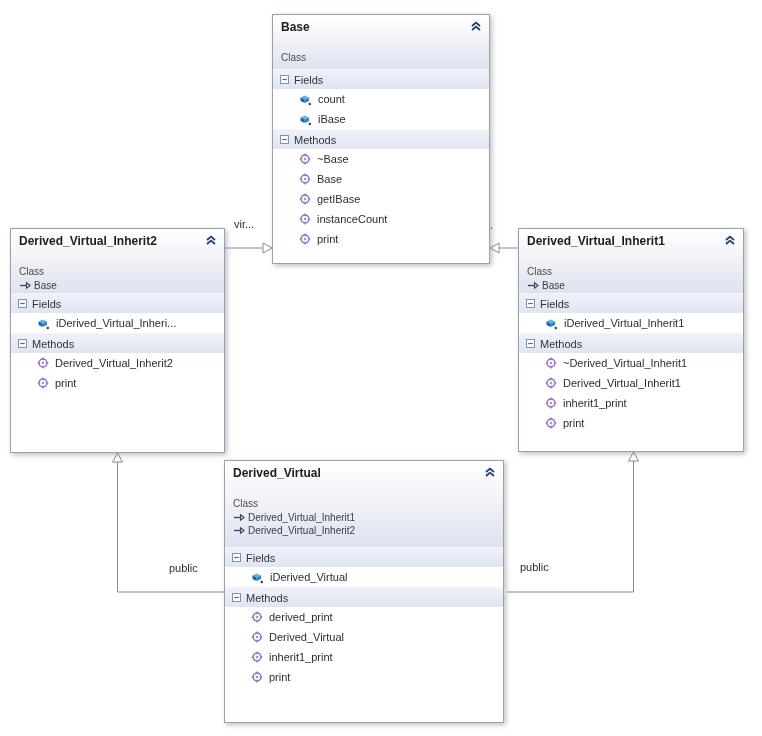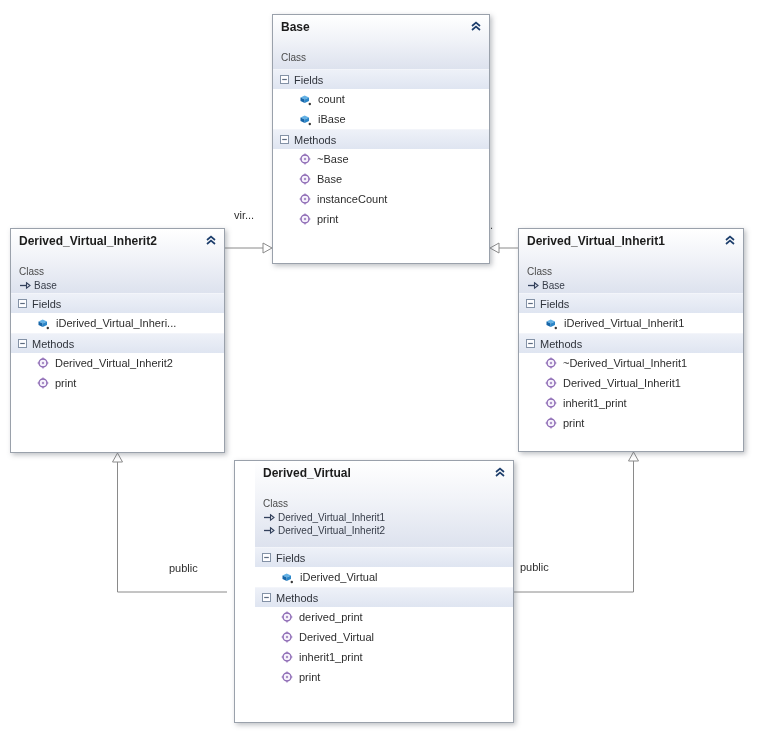--- a/index.html
+++ b/index.html
@@ -69,21 +69,21 @@
     <g stroke="#8a8a8a" stroke-width="1" fill="none">
       <path d="M227,592 L117.5,592 L117.5,462"></path>
       <polygon points="112.5,462 122.5,462 117.5,453" fill="#ffffff"></polygon>
     </g>
     <g stroke="#8a8a8a" stroke-width="1" fill="none">
       <path d="M507,592 L633.5,592 L633.5,461"></path>
       <polygon points="628.5,461 638.5,461 633.5,452" fill="#ffffff"></polygon>
     </g>
   </svg>
 
-  <div class="edge-label" style="left:234px;top:209px;">vir...</div>
+  <div class="edge-label" style="left:234px;top:218px;">vir...</div>
   <div class="edge-label" style="left:476px;top:219px;">vi...</div>
   <div class="edge-label" style="left:169px;top:562px;">public</div>
   <div class="edge-label" style="left:520px;top:561px;">public</div>
 
   <div class="class-box" style="left:272px;top:14px;width:218px;height:250px;">
     <div class="box-header" style="height:54px;">
       <span class="box-title">Base</span>
       <span class="box-stereotype">Class</span>
       <div class="base-refs"></div>
       <svg class="chevron" viewBox="0 0 12 11">
@@ -132,20 +132,28 @@
           </svg>
           <span>~Base</span>
         </div>
         <div class="member-row">
           <svg class="mi" width="12" height="12" viewBox="0 0 12 12">
             <circle cx="6" cy="6" r="4" fill="#f7f3fc" stroke="#8e6bb5" stroke-width="1.4"></circle>
             <path d="M6,0.6 V2.4 M6,9.6 V11.4 M0.6,6 H2.4 M9.6,6 H11.4" stroke="#8e6bb5" stroke-width="1.1"></path>
             <circle cx="6" cy="6" r="1.2" fill="#a98fc7"></circle>
           </svg>
           <span>Base</span>
+        </div>
+        <div class="member-row">
+          <svg class="mi" width="12" height="12" viewBox="0 0 12 12">
+            <circle cx="6" cy="6" r="4" fill="#f7f3fc" stroke="#8e6bb5" stroke-width="1.4"></circle>
+            <path d="M6,0.6 V2.4 M6,9.6 V11.4 M0.6,6 H2.4 M9.6,6 H11.4" stroke="#8e6bb5" stroke-width="1.1"></path>
+            <circle cx="6" cy="6" r="1.2" fill="#a98fc7"></circle>
+          </svg>
+          <span>getIBase</span>
         </div>
         <div class="member-row">
           <svg class="mi" width="12" height="12" viewBox="0 0 12 12">
             <circle cx="6" cy="6" r="4" fill="#f7f3fc" stroke="#8e6bb5" stroke-width="1.4"></circle>
             <path d="M6,0.6 V2.4 M6,9.6 V11.4 M0.6,6 H2.4 M9.6,6 H11.4" stroke="#8e6bb5" stroke-width="1.1"></path>
             <circle cx="6" cy="6" r="1.2" fill="#a98fc7"></circle>
           </svg>
           <span>instanceCount</span>
         </div>
         <div class="member-row">
@@ -290,21 +298,21 @@
           <svg class="mi" width="12" height="12" viewBox="0 0 12 12">
             <circle cx="6" cy="6" r="4" fill="#f7f3fc" stroke="#8e6bb5" stroke-width="1.4"></circle>
             <path d="M6,0.6 V2.4 M6,9.6 V11.4 M0.6,6 H2.4 M9.6,6 H11.4" stroke="#8e6bb5" stroke-width="1.1"></path>
             <circle cx="6" cy="6" r="1.2" fill="#a98fc7"></circle>
           </svg>
           <span>print</span>
         </div>
       </div>
   </div>
 
-  <div class="class-box" style="left:234px;top:460px;width:280px;height:263px;padding-left:20px;">
+  <div class="class-box" style="left:224px;top:460px;width:280px;height:263px;">
     <div class="box-header" style="height:86px;">
       <span class="box-title">Derived_Virtual</span>
       <span class="box-stereotype">Class</span>
       <div class="base-refs">
           <div class="base-ref">
             <svg class="mi" width="12" height="9" viewBox="0 0 12 9">
               <line x1="1" y1="4.5" x2="7.5" y2="4.5" stroke="#33415c" stroke-width="1.3"></line>
               <path d="M7.5,1.8 L11,4.5 L7.5,7.2 Z" fill="none" stroke="#33415c" stroke-width="1.1"></path>
             </svg>
             <span>Derived_Virtual_Inherit1</span>

